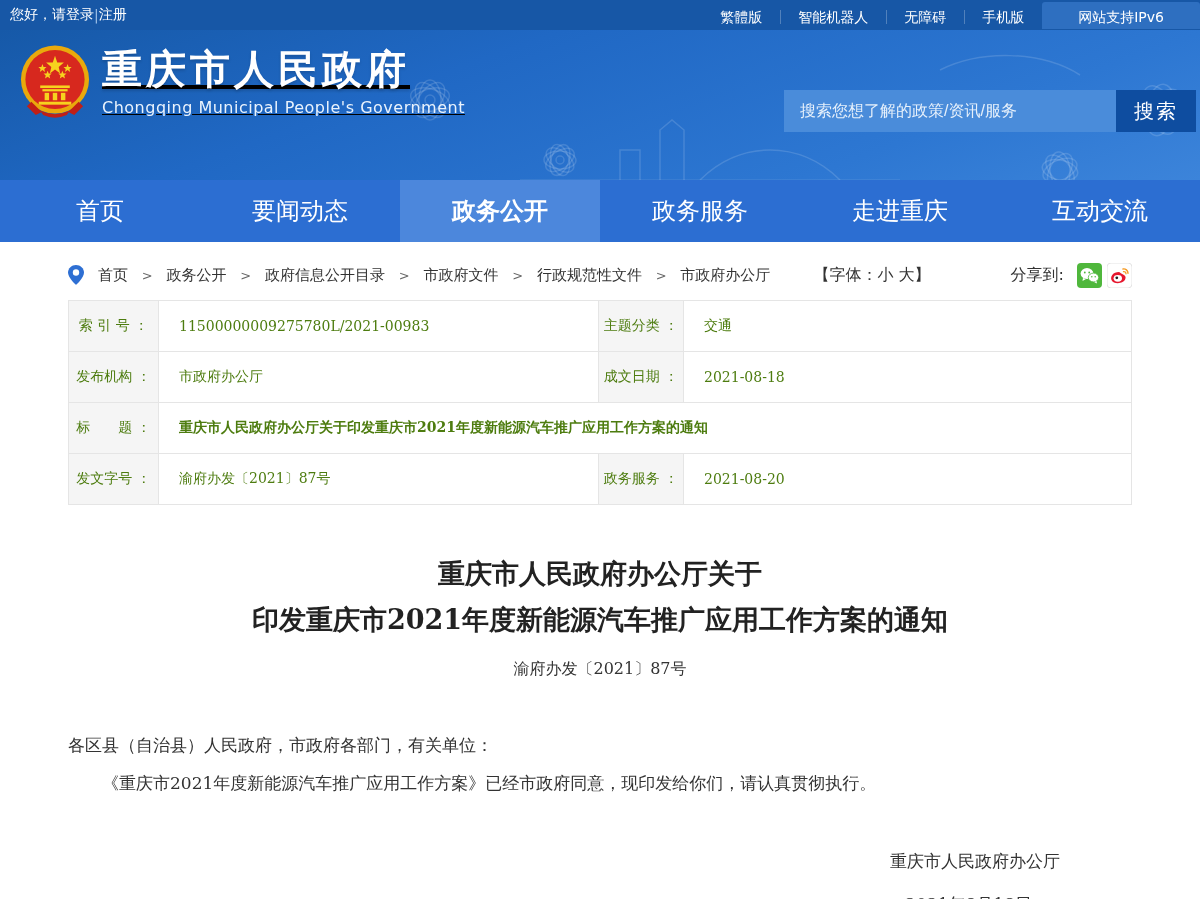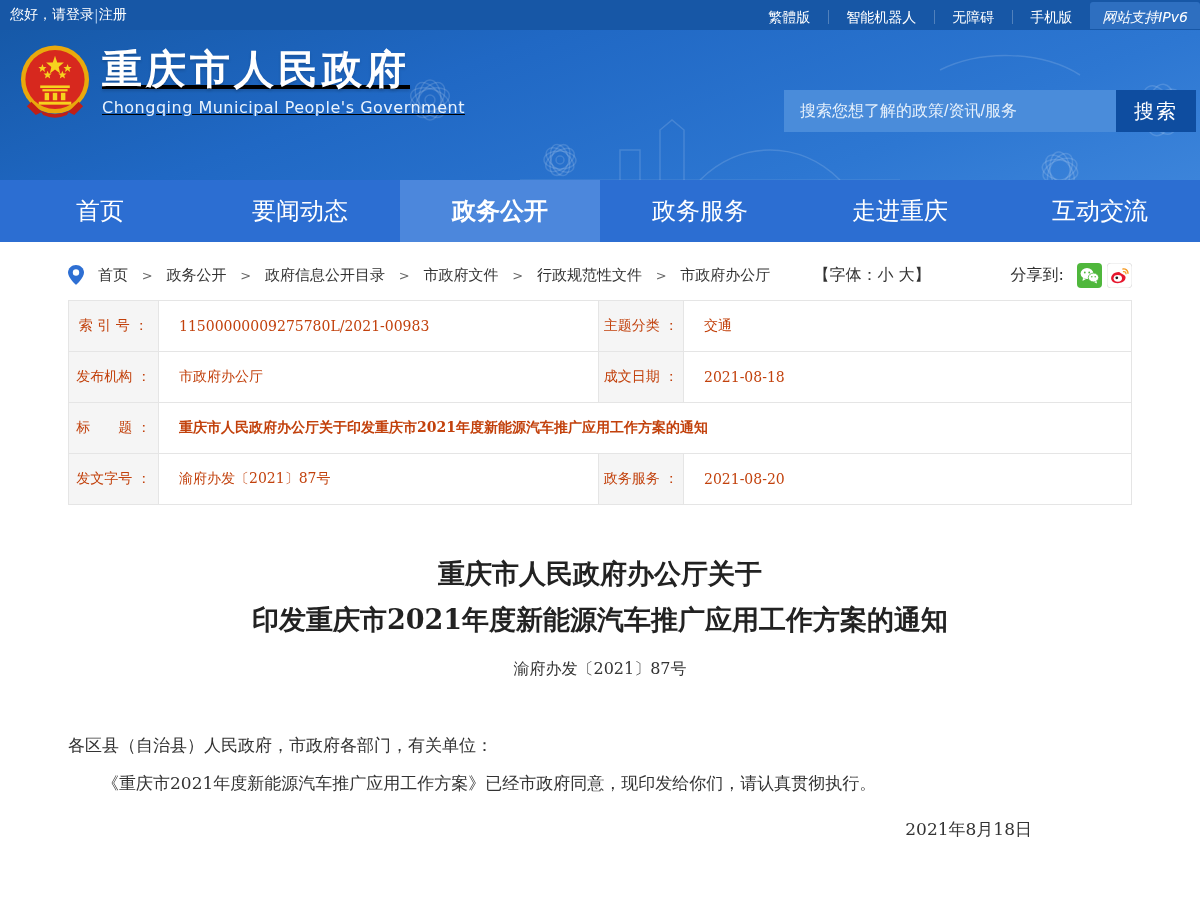--- a/index.html
+++ b/index.html
@@ -10,22 +10,22 @@
   .topbar { height:30px; background:#1757a6; color:#fff; display:flex;
     justify-content:space-between; align-items:center; font-size:14px; }
   .topbar-left { display:flex; align-items:center; padding-left:10px; }
   .topbar-left a { color:#fff; text-decoration:none; cursor:pointer; }
   .topbar-sep { color:#9dc0e8; }
   .topbar-right { display:flex; align-items:stretch; height:27px;justify-content:center; }
   .topbar-link { color:#fff; text-decoration:none; padding:0 18px; line-height:30px;
     cursor:pointer; position:relative; }
   .topbar-link + .topbar-link::before { content:""; position:absolute; left:0; top:8px;
     height:14px; width:1px; background:rgba(255,255,255,0.25); }
-  .ipv6-pill { background:#2e6fc0; color:#fff; line-height:30px; padding:0 12px;
-    border-radius:3px 3px 0 0; cursor:pointer;font-style:italic; }
+  .ipv6-pill { background:#2e6fc0; color:#fff; line-height:30px; padding:0 36px;
+    border-radius:3px 3px 0 0; cursor:pointer; }
 
   
   .header { position:relative; height:150px;
     background:linear-gradient(160deg,#1659a8 0%,#2068c4 35%,#2d77d2 75%,#3c84da 100%);
     overflow:hidden; }
   .header-deco { position:absolute; inset:0; pointer-events:none; }
   .brand { position:absolute; left:8px; top:14px; display:flex; align-items:center;text-decoration:underline; }
   .emblem { width:74px; height:74px; margin:0 10px; }
   .brand-text .site-title { color:#fff; font-size:40px; font-weight:bold;
     letter-spacing:4px; line-height:46px; text-shadow:0 2px 3px rgba(0,0,0,0.15); }
@@ -54,21 +54,21 @@
   .crumb-sep { color:#666; margin:0 9px; font-size:13px; }
   .crumb-tools { margin-left:auto; display:flex; align-items:center; font-size:16px; }
   .font-ctl { margin-right:80px;text-align:right; }
   .font-ctl span.ctl { cursor:pointer; }
   .share-label { margin-right:8px; }
   .share-ic { width:25px; height:25px; margin-left:5px; cursor:pointer; }
 
   
   .info-table { display:grid; grid-template-columns:90px 440px 85px 1fr;
     border-top:1px solid #e5e5e5; border-left:1px solid #e5e5e5; margin-top:4px;
-    font-size:14px; color:#c2410c; }
+    font-size:14px; color:#4d7c0f; }
   .cell { border-right:1px solid #e5e5e5; border-bottom:1px solid #e5e5e5;
     min-height:51px; display:flex; align-items:center; }
   .cell.lab { background:#f5f5f5; justify-content:center; text-align:center;
     white-space:pre; }
   .cell.val { padding:8px 20px; font-family:"DejaVu Serif","Liberation Serif",serif; }
   .cell.span3 { grid-column:2 / 5; }
   .cell.bold { font-weight:bold; }
 
   
   .article { font-family:"DejaVu Serif","Liberation Serif",serif; color:#333; }
@@ -257,16 +257,17 @@
     <div class="cell lab">政务服务 ：</div>
     <div class="cell val">2021-08-20</div>
   </div>
 
   <div class="article">
     <div class="doc-title first">重庆市人民政府办公厅关于</div>
     <div class="doc-title">印发重庆市2021年度新能源汽车推广应用工作方案的通知</div>
     <div class="doc-number">渝府办发〔2021〕87号</div>
     <div class="doc-salutation">各区县（自治县）人民政府，市政府各部门，有关单位：</div>
     <div class="doc-paragraph">《重庆市2021年度新能源汽车推广应用工作方案》已经市政府同意，现印发给你们，请认真贯彻执行。</div>
+    <div class="doc-sign">重庆市人民政府办公厅</div>
     <div class="doc-date">2021年8月18日</div>
   </div>
 
 </div>
 
 </body></html>

